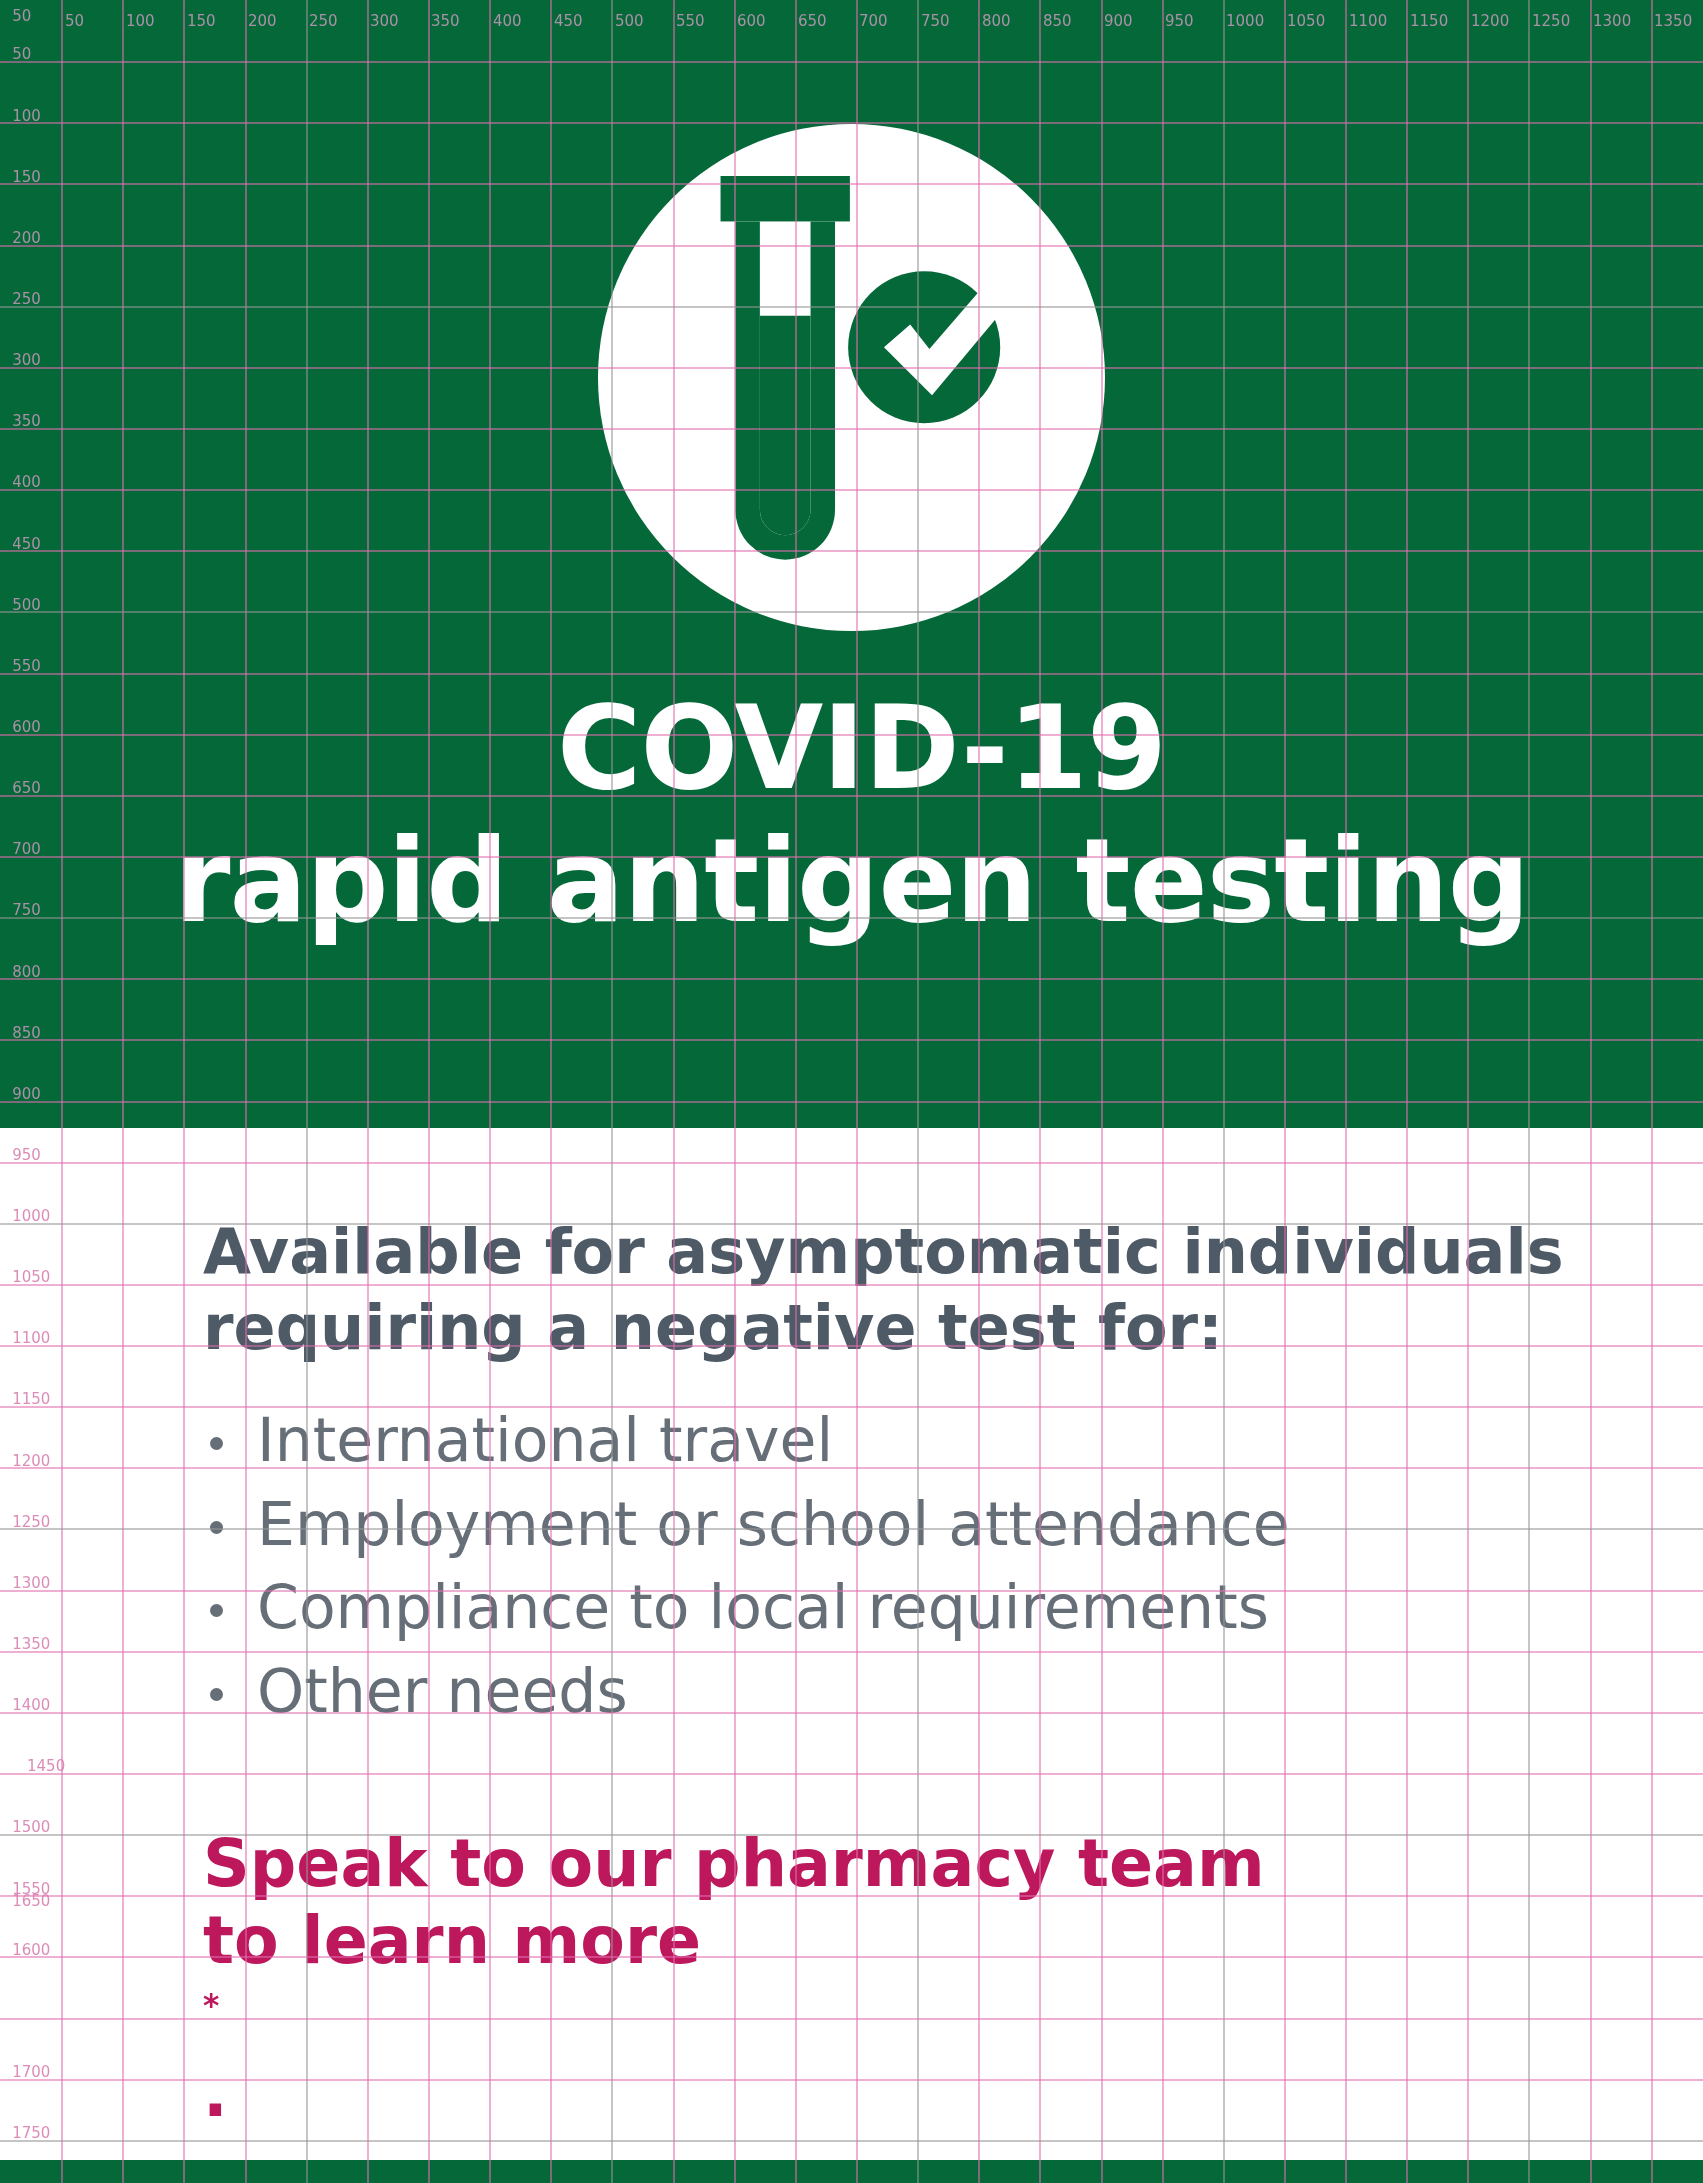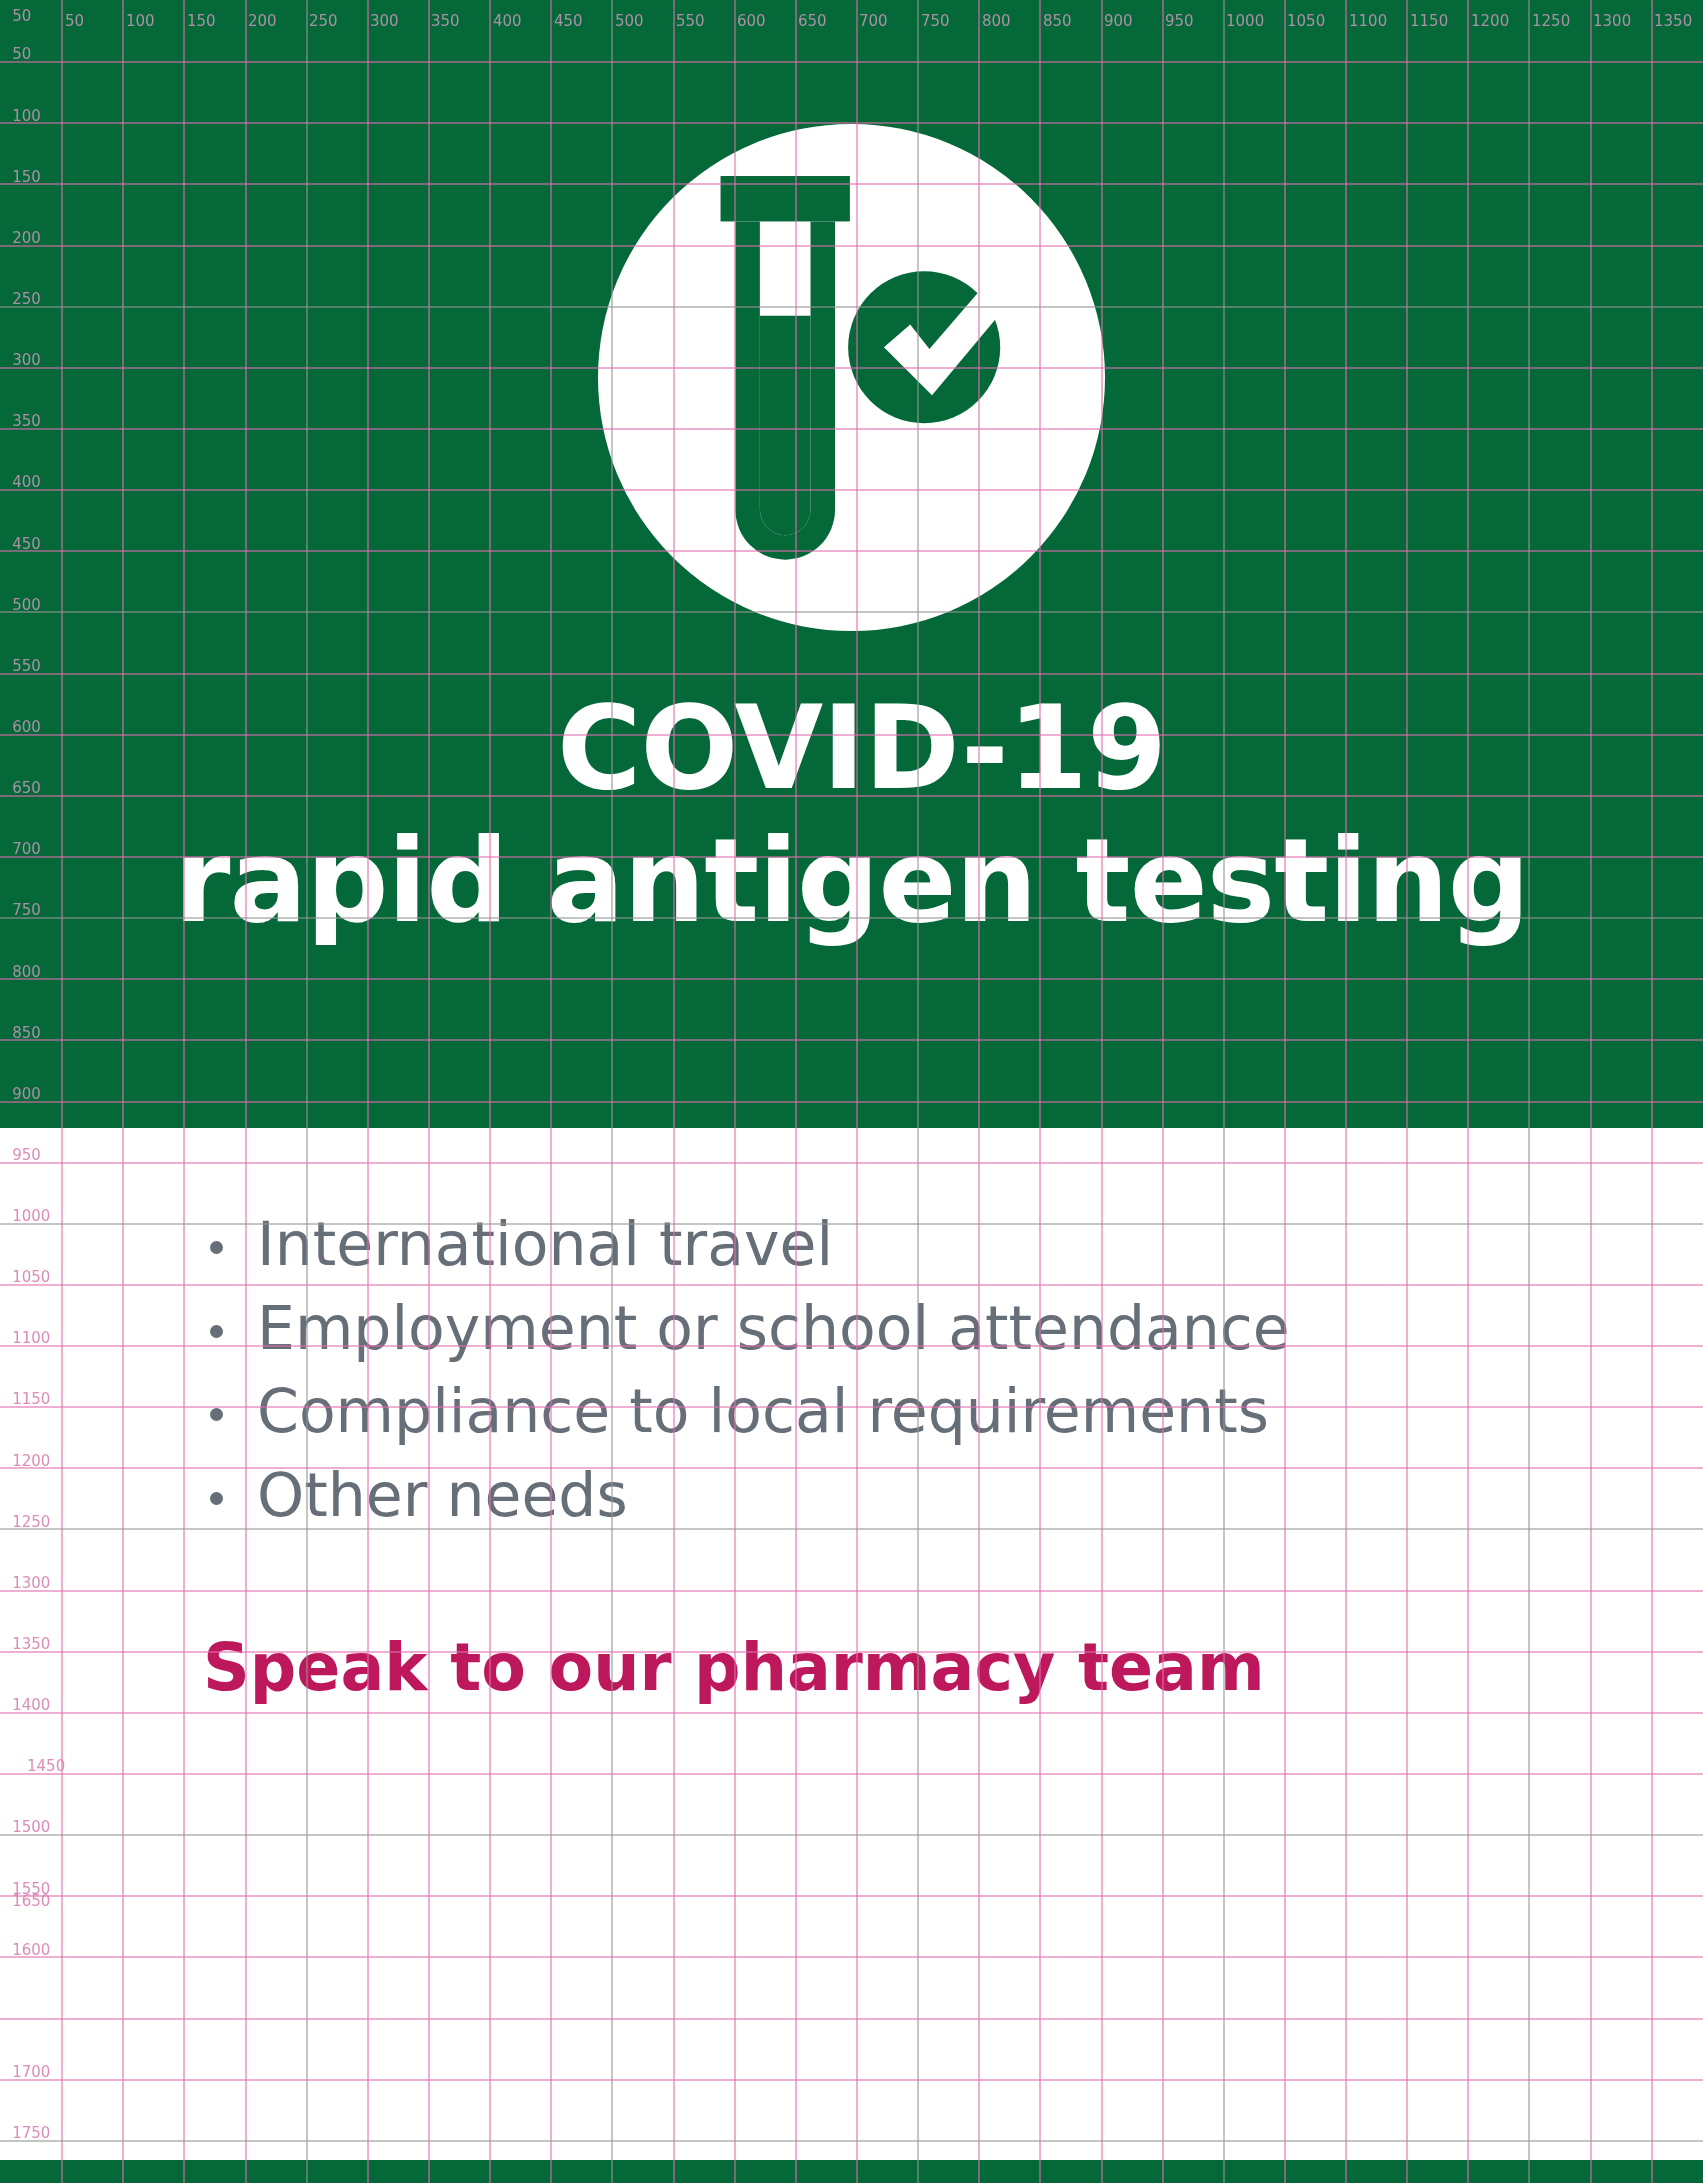--- a/index.html
+++ b/index.html
@@ -173,20 +173,24 @@
     </svg>
   </div>
 
   <div class="headline">
     <span class="l1">COVID-19</span>
     <span class="l2">rapid antigen testing</span>
   </div>
 
   <div class="body-area">
 
+    <div class="lede">
+      <span>Available for asymptomatic individuals</span>
+      <span>requiring a negative test for:</span>
+    </div>
 
     <ul class="bullets">
       <li>
         <span class="dot"></span>
         <span>International travel</span>
       </li>
       <li>
         <span class="dot"></span>
         <span>Employment or school attendance</span>
       </li>
@@ -195,20 +199,21 @@
         <span>Compliance to local requirements</span>
       </li>
       <li>
         <span class="dot"></span>
         <span>Other needs</span>
       </li>
     </ul>
 
     <div class="cta">
       <span>Speak to our pharmacy team</span>
+      <span><span>to learn more</span><sup>*</sup><span>.</span></span>
     </div>
 
   </div>
 
   <div class="grid-layer" id="grid-layer">
       <div class="gl-v" style="left:61px"></div>
       <div class="gl-lab onband" style="left:65px;top:12.2px">50</div>
       <div class="gl-v" style="left:122px"></div>
       <div class="gl-lab onband" style="left:126px;top:12.2px">100</div>
       <div class="gl-v" style="left:183px"></div>

